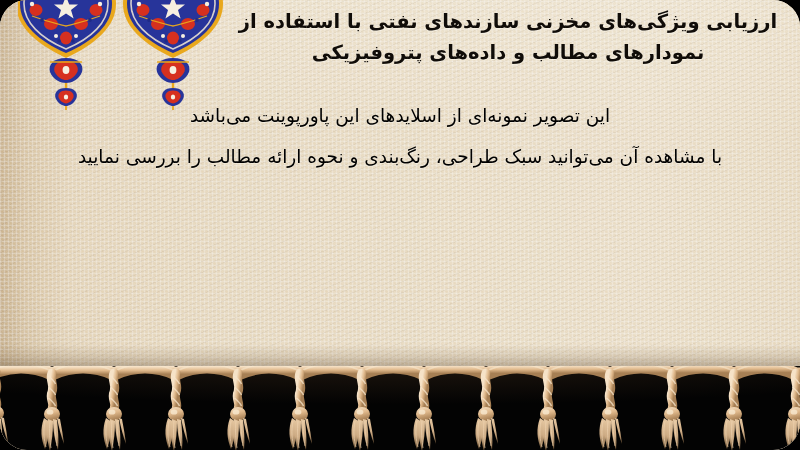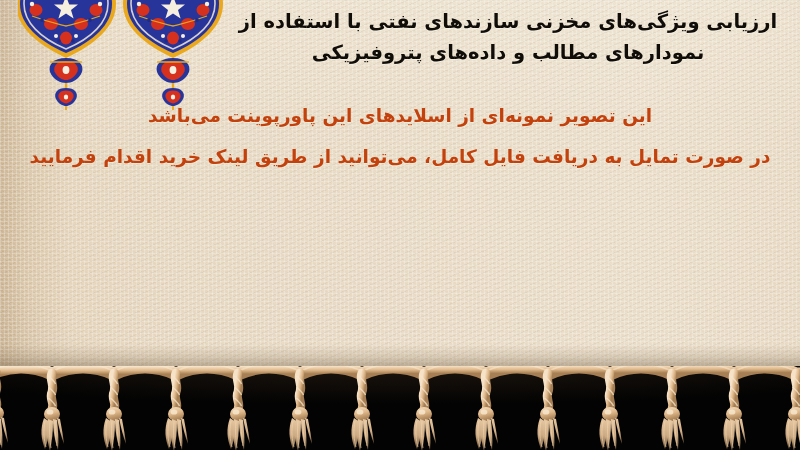--- a/index.html
+++ b/index.html
@@ -12,20 +12,21 @@
   
   .slide {
     position: relative;
     width: 800px;
     height: 450px;
     overflow: hidden;
     background: #e9dcc6;
     font-family: "DejaVu Sans", "Liberation Sans", sans-serif;
     direction: rtl;
     user-select: none;
+    border-radius: 27px;
   }
 
   
   .paper-bg {
     position: absolute;
     inset: 0;
     background-color: #e6d9c2;
     background-image:
       
       linear-gradient(90deg,
@@ -131,22 +132,22 @@
   .body-lines {
     position: absolute;
     top: 107px;
     right: 0;
     left: 0;
     text-align: center;
   }
   .body-line {
     font-size: 18.5px;
     line-height: 1.0;
-    font-weight: 700;
-    color: #c2410c;
+    font-weight: 400;
+    color: #000000;
     text-shadow: 0 1px 0 rgba(255,252,245,.40);
     white-space: nowrap;
   }
   .body-line.l1 { margin: 0 0 0 0;  padding-bottom: 6px; }
   .body-line.l2 { padding: 16px 0 6px 0; }
   .body-line.l3 { padding: 16px 0 0 0; }
 
   
   .fringe-band {
     position: absolute;
@@ -288,21 +289,21 @@
 
   <div class="content">
 
     <div class="title">
       <div>ارزیابی ویژگی‌های مخزنی سازندهای نفتی با استفاده از</div>
       <div>نمودارهای مطالب و داده‌های پتروفیزیکی</div>
     </div>
 
     <div class="body-lines">
       <div class="body-line l1">این تصویر نمونه‌ای از اسلایدهای این پاورپوینت می‌باشد</div>
-      <div class="body-line l3">در صورت تمایل به دریافت فایل کامل، می‌توانید از طریق لینک خرید اقدام فرمایید</div>
+      <div class="body-line l2">با مشاهده آن می‌توانید سبک طراحی، رنگ‌بندی و نحوه ارائه مطالب را بررسی نمایید</div>
     </div>
   </div>
 
   <div class="band-shadow"></div>
 
   <div class="fringe-band">
     <svg class="fringe-svg" viewBox="0 0 800 96" width="800" height="96" aria-hidden="true">
       <defs>
         <linearGradient id="ropeG" x1="0" y1="0" x2="0" y2="1">
           <stop offset="0%" stop-color="#f2dcc0"></stop>

